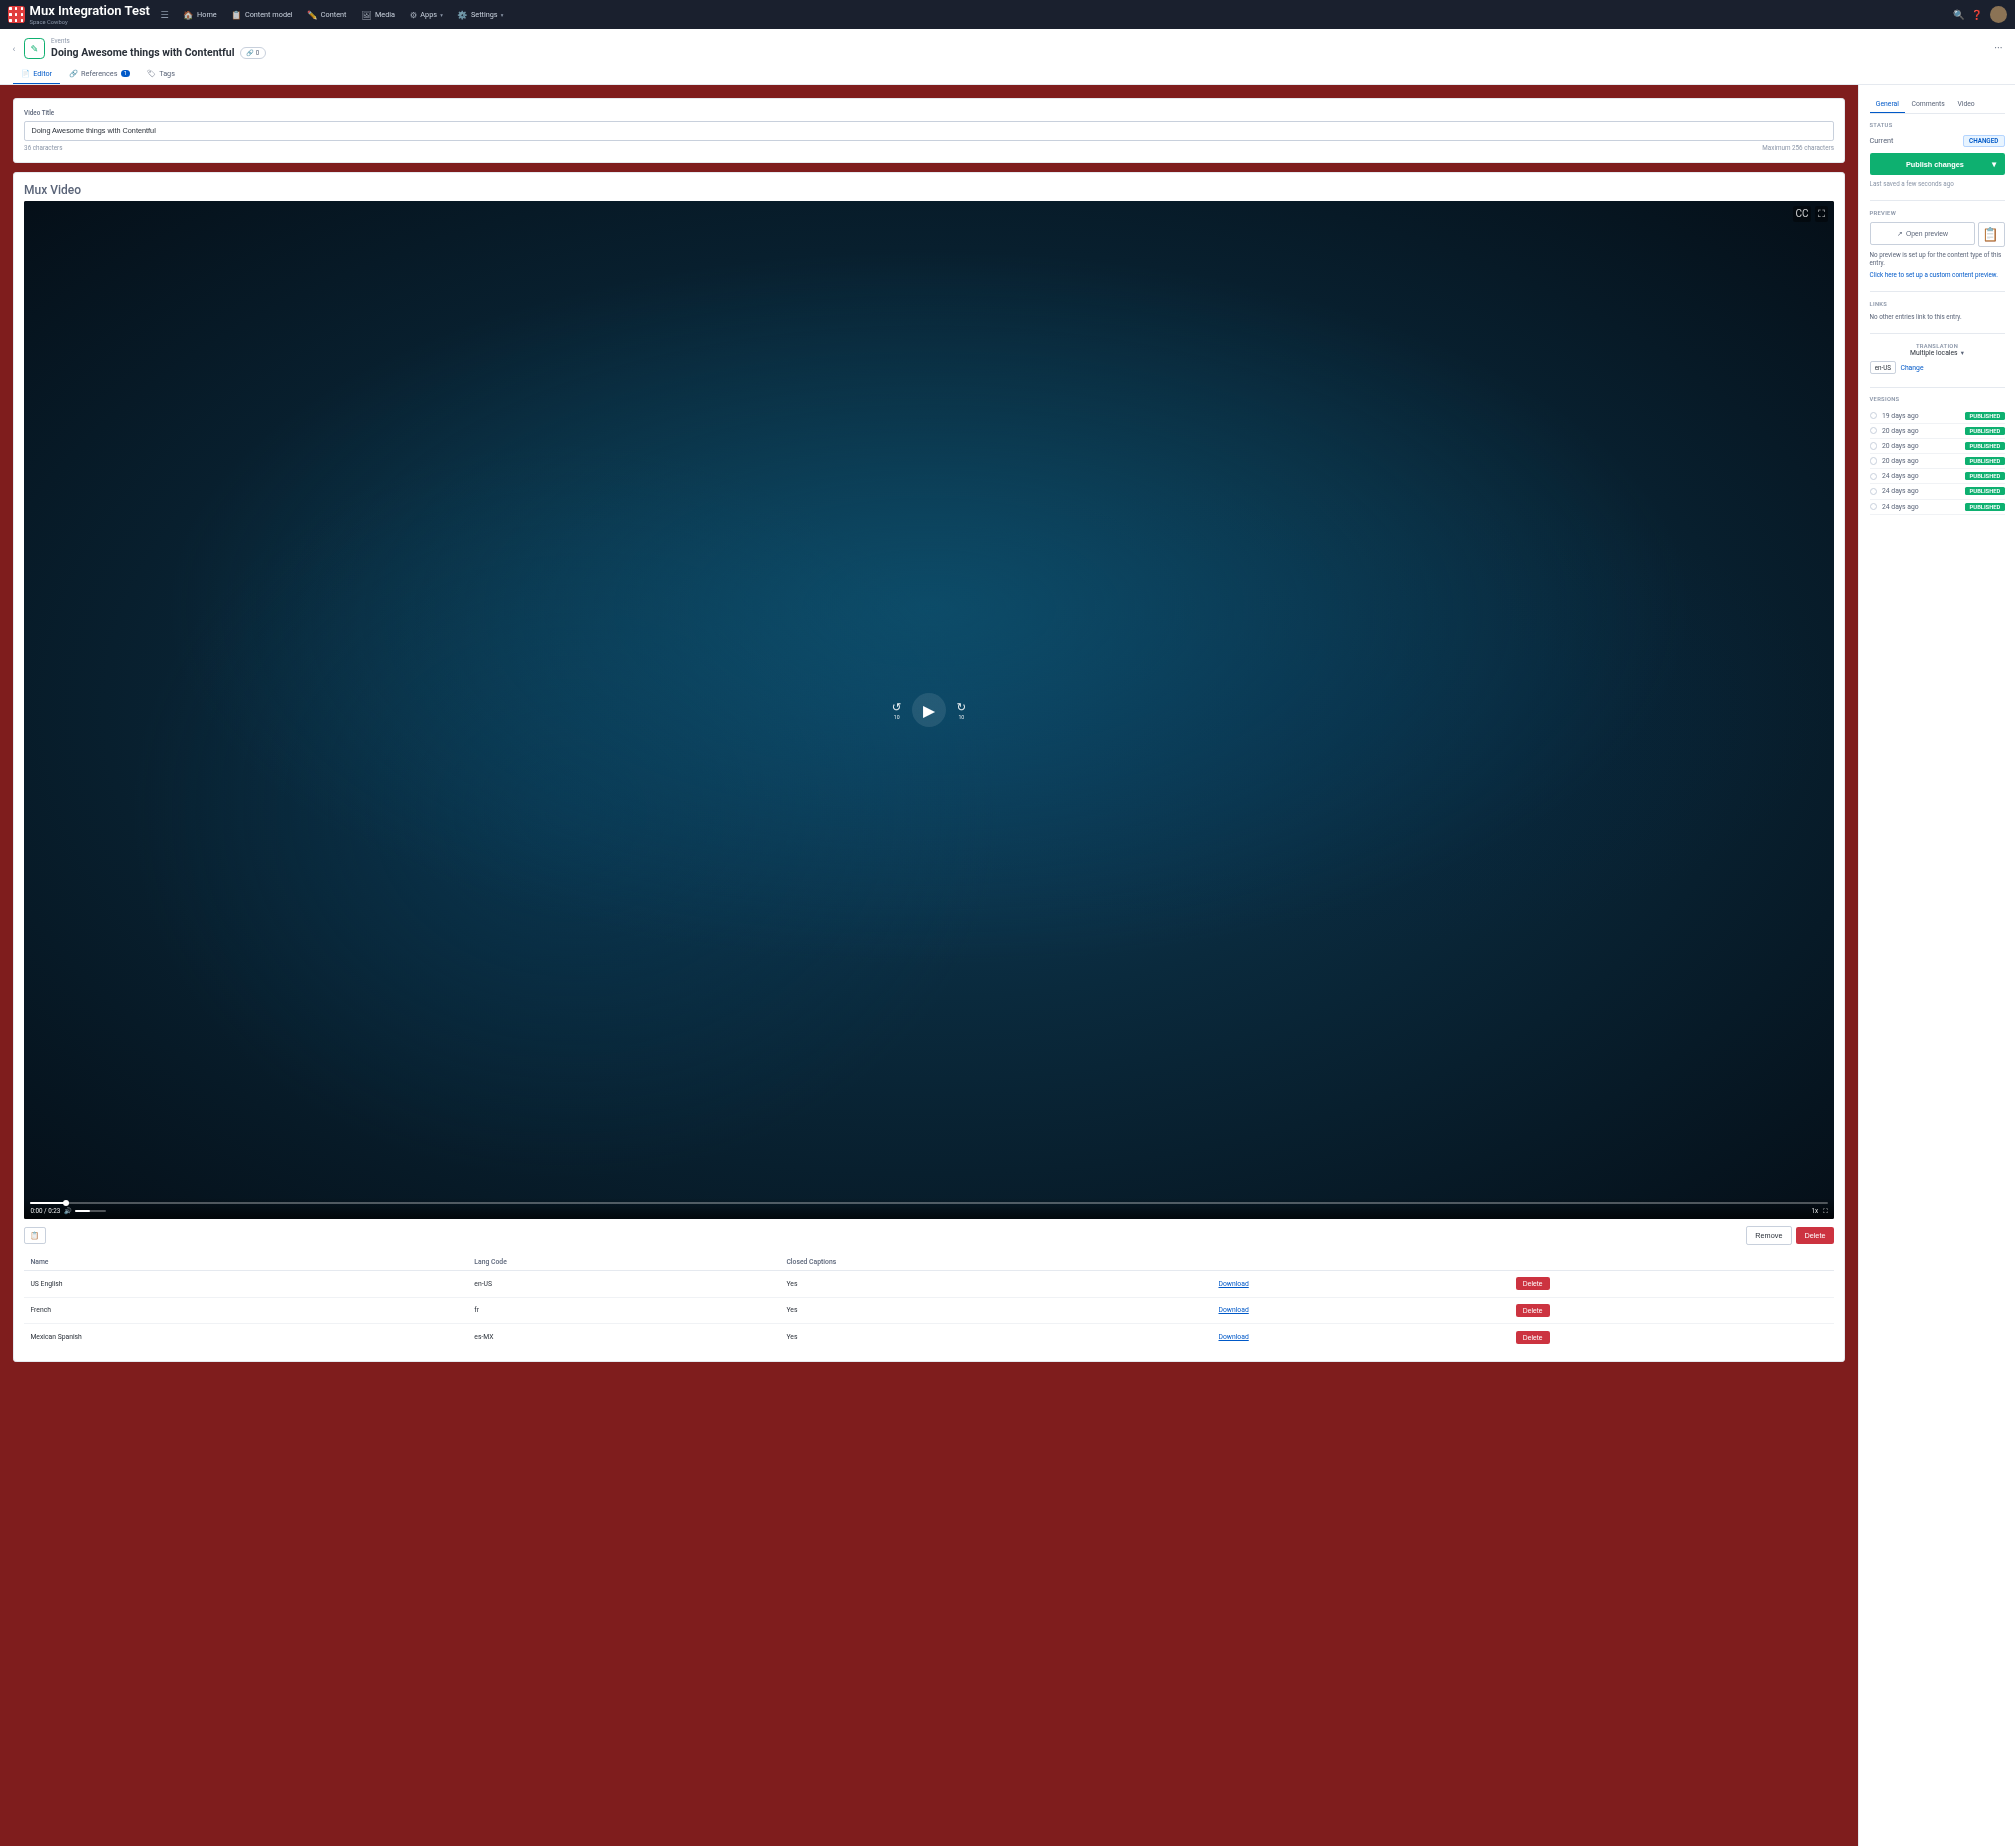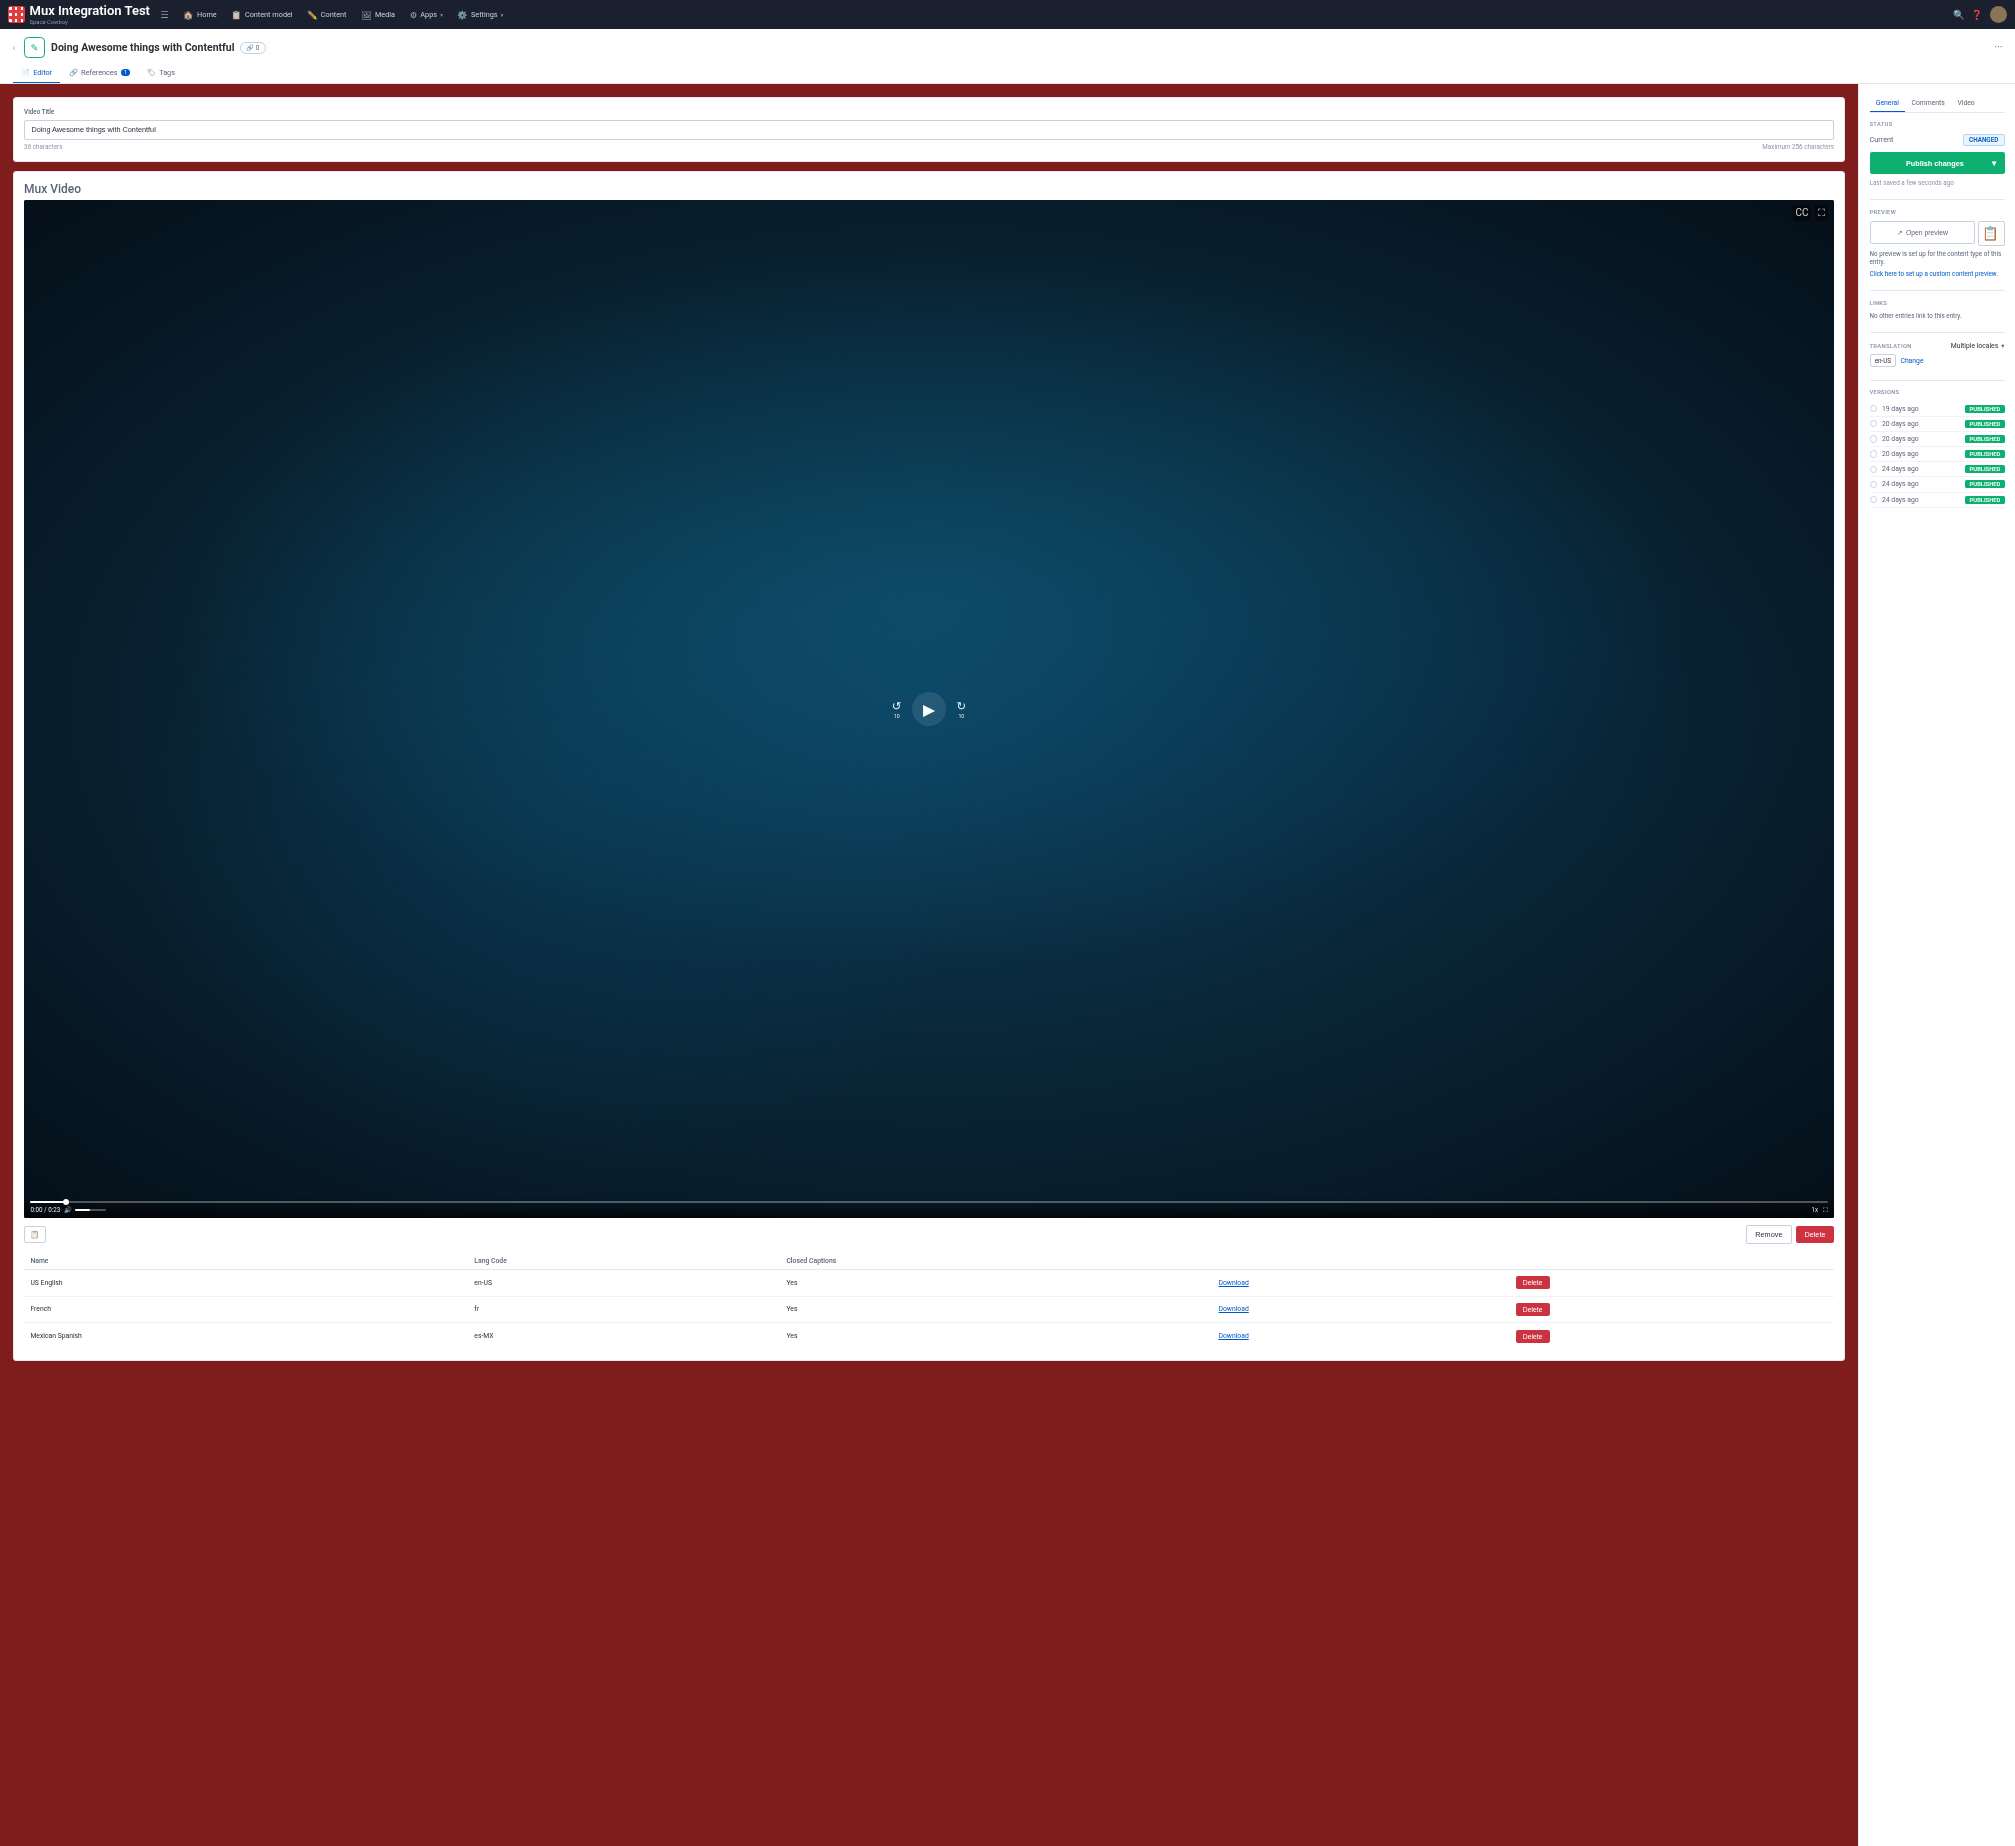--- a/index.html
+++ b/index.html
@@ -187,21 +187,21 @@
       padding: 4.2px 6.3px; border-radius: 2.1px; font-size: 6.8px; color: #5a6478;
       cursor: pointer; display: flex; align-items: center; gap: 3.1px; justify-content: center; margin-bottom: 2.1px;
     }
     .preview-copy-btn { border: 0.5px solid #c8d0dc; background: #fff; padding: 4.2px; border-radius: 2.1px; cursor: pointer; color: #5a6478; }
     .preview-row { display: flex; gap: 2.1px; margin-bottom: 4.2px; }
     .preview-row .preview-btn { flex: 1; }
     .preview-note { font-size: 6.3px; color: #5a6478; margin-bottom: 2.1px; }
     .preview-link { font-size: 6.3px; color: #0059c8; cursor: pointer; }
     .locale-badge { border: 0.5px solid #c8d0dc; border-radius: 2.1px; padding: 1.6px 4.2px; font-size: 6.3px; color: #2a3039; }
     .change-link { color: #0059c8; font-size: 6.8px; cursor: pointer; }
-    .translation-row { display: flex; align-items: center; justify-content: space-between; margin-bottom: 4.2px; }
+    .translation-row { display: flex; align-items: center; justify-content: space-between; margin-bottom: 4.2px; flex-direction: column; }
     .translation-right { display: flex; align-items: center; gap: 3.1px; }
     .multiple-locales { font-size: 6.8px; color: #2a3039; }
     .chevron-down { font-size: 6.3px; color: #5a6478; }
     .locale-row { display: flex; align-items: center; gap: 4.2px; margin-top: 4.2px; }
 
     
     .version-item { display: flex; align-items: center; gap: 5.2px; padding: 3.1px 0; border-bottom: 0.5px solid #f0f2f5; }
     .version-radio { width: 7.3px; height: 7.3px; border-radius: 50%; border: 1px solid #c8d0dc; flex-shrink: 0; }
     .version-time { font-size: 6.8px; color: #5a6478; flex: 1; }
     .version-badge { background: #0eb070; color: #fff; font-size: 5.8px; font-weight: 600; padding: 1px 4.2px; border-radius: 1.6px; }
@@ -269,20 +269,21 @@
   </div>
 </nav>
 
 <div class="main-wrapper">
 
   <div class="entry-header">
     <div class="entry-header-top">
       <span class="back-btn">‹</span>
       <div class="entry-icon">✎</div>
       <div class="entry-meta">
+        <div class="entry-breadcrumb">Events</div>
         <div class="entry-title-row">
           <h1 class="entry-title">Doing Awesome things with Contentful</h1>
           <div class="entry-link-badge">
             <span>🔗</span>
             <span>0</span>
           </div>
         </div>
       </div>
       <span class="entry-actions">···</span>
     </div>

